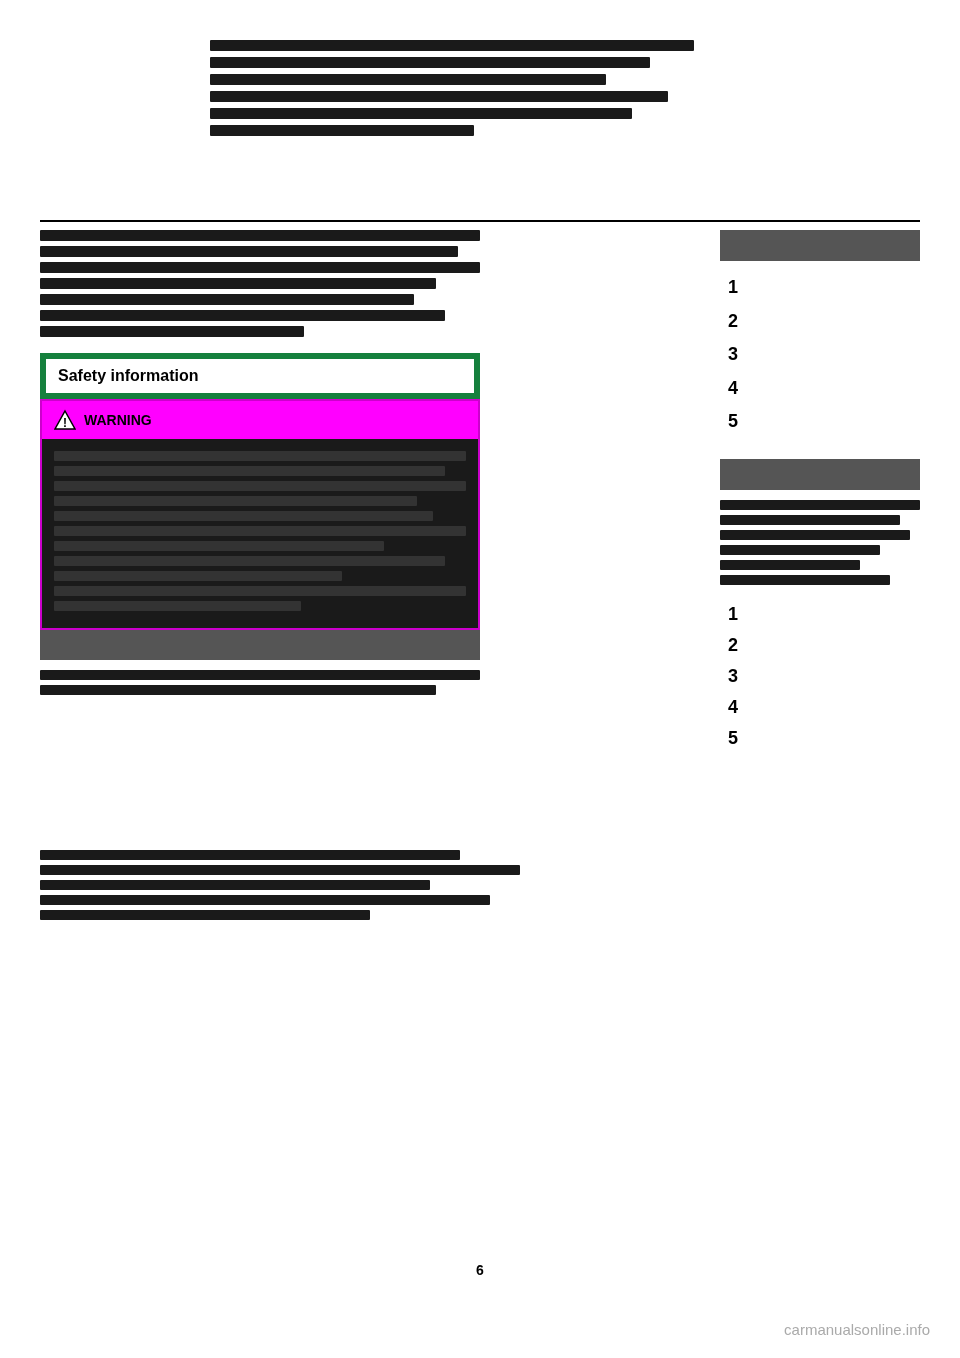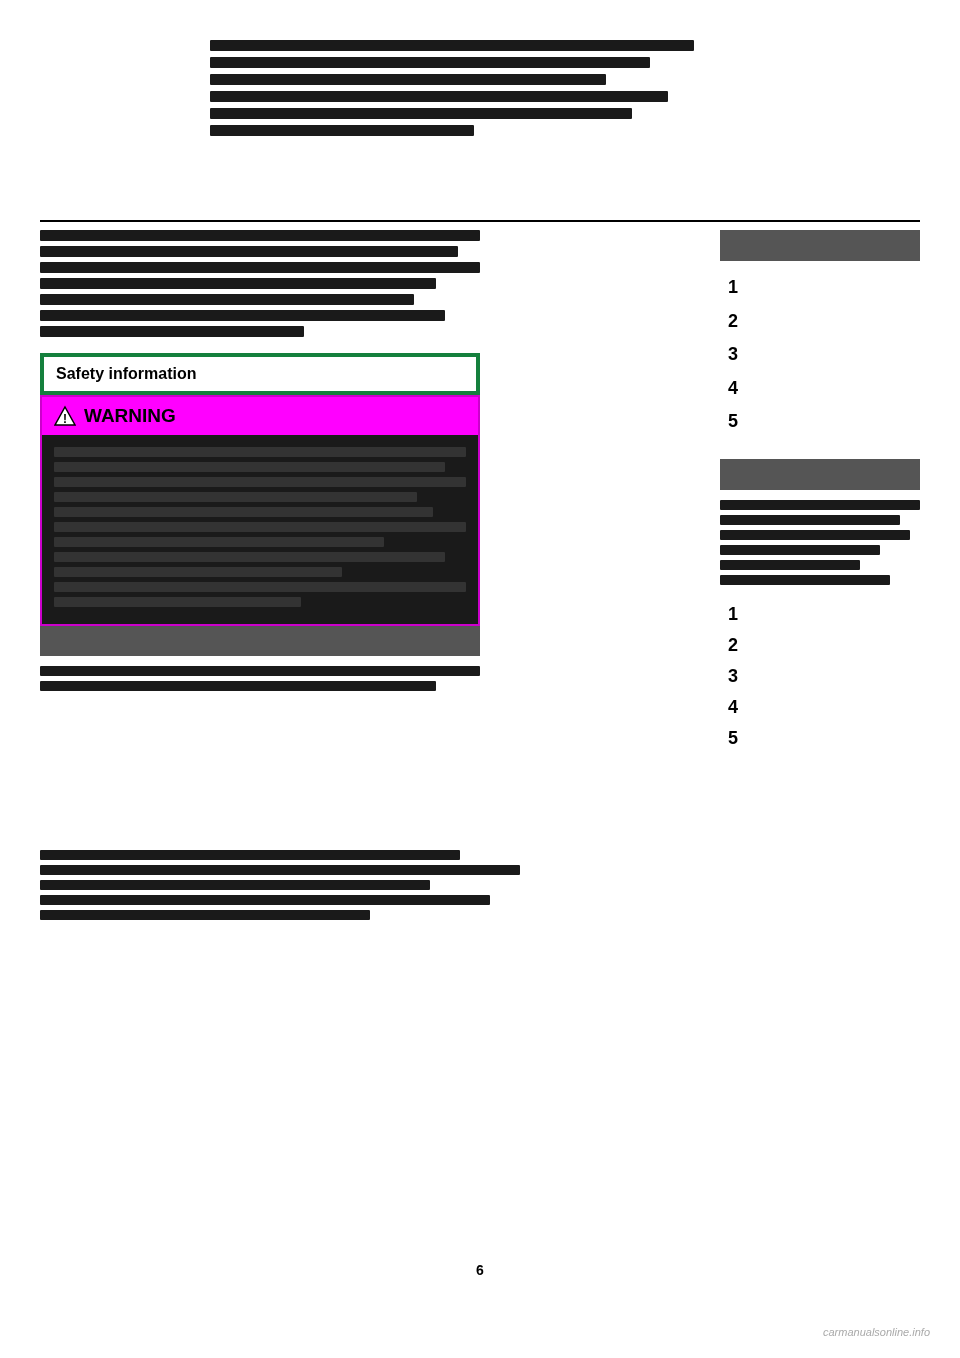--- a/index.html
+++ b/index.html
@@ -88,21 +88,21 @@
     
     .text-line {
       height: 12px;
       background: #1a1a1a;
       margin-bottom: 5px;
       border-radius: 1px;
     }
 
     
     .section-header {
-      border: 4px solid #15803d;
+      border: 6px solid #15803d;
       padding: 8px 12px;
       font-size: 16px;
       font-weight: bold;
       background: #fff;
       margin-top: 16px;
       margin-bottom: 0;
     }
 
     
     .warning-box {
@@ -119,21 +119,21 @@
       gap: 8px;
     }
 
     .warning-triangle {
       width: 22px;
       height: 22px;
       display: inline-block;
     }
 
     .warning-label {
-      font-size: 19px;
+      font-size: 14px;
       font-weight: bold;
       color: #000;
     }
 
     .warning-body {
       background: #1a1a1a;
       min-height: 180px;
       padding: 12px;
     }
 
@@ -200,23 +200,22 @@
       left: 40px;
       top: 850px;
       width: 600px;
     }
 
     
     .bottom-watermark {
       position: absolute;
       bottom: 20px;
       right: 30px;
-      font-size: 11px;
+      font-size: 15px;
       color: #aaa;
-      font-style: italic;
       margin-left: 29px;
     }
   </style>
 </head>
 <body>
 
 <div class="page-container">
 
   <div class="top-text-area">
     <div class="top-text-line full" style="width:55%; margin-left:170px;"></div>

